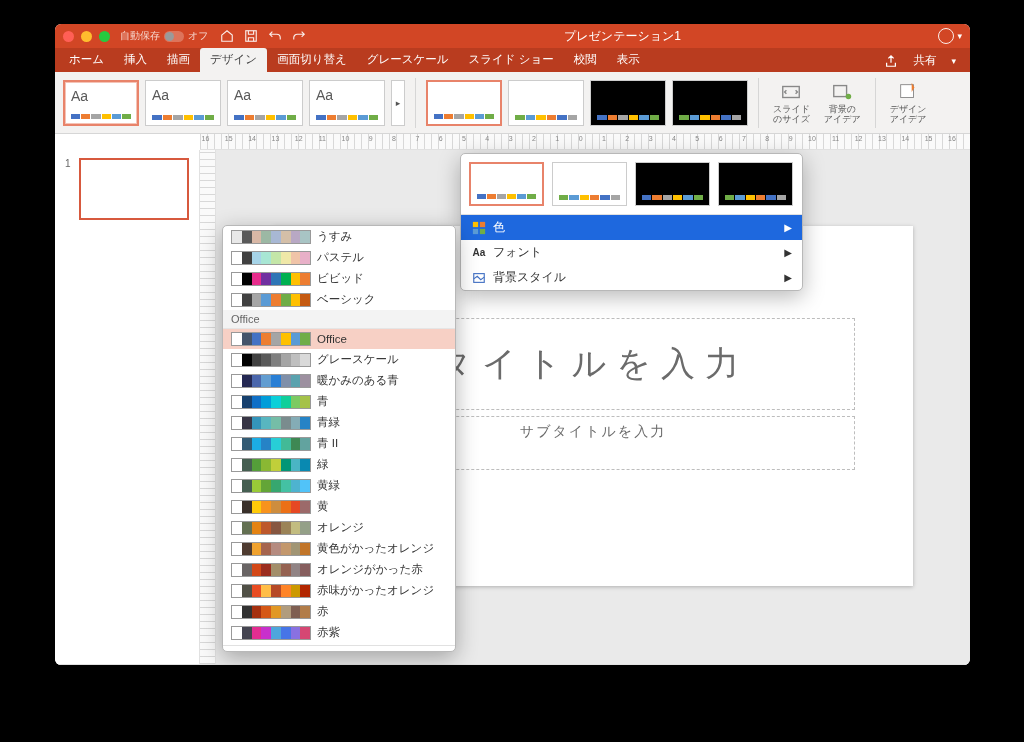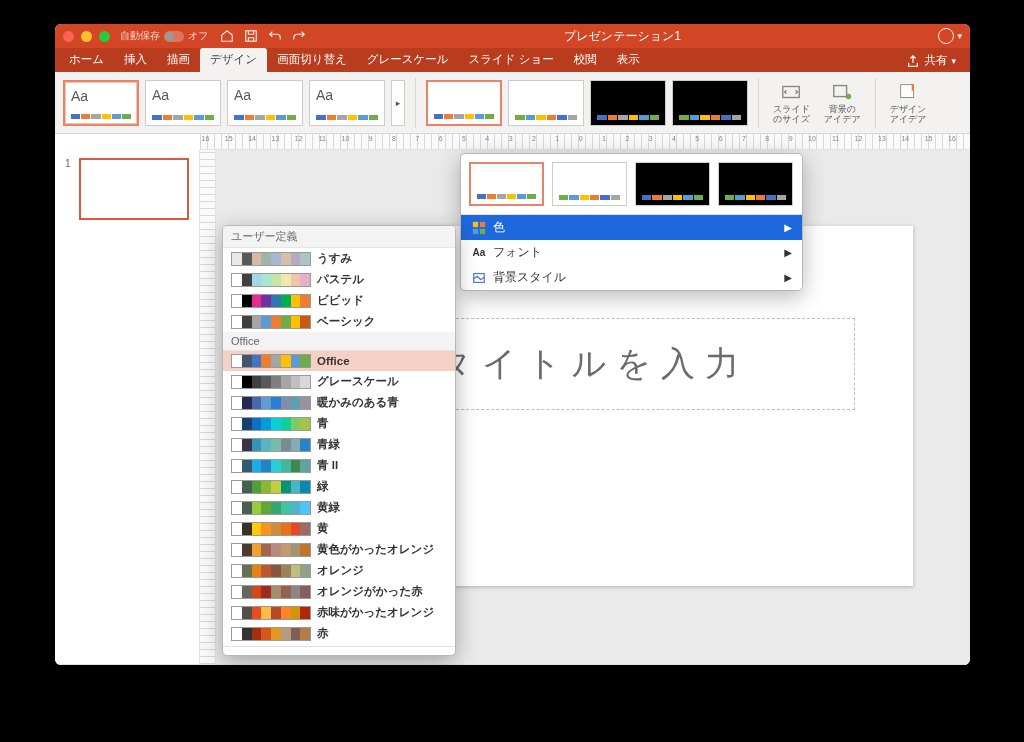--- a/index.html
+++ b/index.html
@@ -13,21 +13,21 @@
 .autosave .toggle { width: 20px; height: 11px; background: rgba(255,255,255,.25); border-radius: 6px; position: relative; }
 .autosave .toggle::after { content: ""; position: absolute; left: 1px; top: 1px; width: 9px; height: 9px; background: #9a9a9a; border-radius: 50%; }
 .qat { display: flex; gap: 10px; margin-right: 10px; }
 .qat svg { width: 14px; height: 14px; opacity: .9; }
 .title { flex: 1; text-align: center; font-size: 12px; color: #fff; font-weight: 500; }
 .search { background: rgba(0,0,0,.22); border-radius: 4px; padding: 2px 8px; font-size: 10.5px; color: #edc6bc; width: 150px; display: flex; align-items: center; gap: 4px; }
 .smile { margin-left: 10px; width: 16px; height: 16px; border: 1.3px solid rgba(255,255,255,.9); border-radius: 50%; position: relative; }
 .tabs { height: 24px; background: #b93c1f; display: flex; align-items: flex-end; padding: 0 4px; color: #fff; font-size: 11.5px; }
 .tab { padding: 4px 10px 5px; cursor: pointer; }
 .tab.active { background: #f3f2f1; color: #444; border-radius: 3px 3px 0 0; }
-.share { margin-left: auto; padding: 4px 10px; display: flex; align-items: center; gap: 4px; text-align: center; }
+.share { margin-left: auto; padding: 4px 10px; display: flex; align-items: center; gap: 15px; text-align: center; }
 .ribbon { height: 62px; background: #f3f2f1; border-bottom: 1px solid #d6d6d6; display: flex; align-items: center; padding: 0 8px; gap: 6px; }
 .theme-box { width: 76px; height: 46px; background: #fff; border: 1px solid #ccc; position: relative; display: flex; flex-direction: column; justify-content: space-between; padding: 6px 6px 5px; }
 .theme-box.sel { border: 2px solid #e8836a; box-shadow: 0 0 0 1px #f5c3b6 inset; }
 .theme-box .aa { font-size: 14px; color: #595959; }
 .color-strip { display: flex; height: 5px; gap: 1px; }
 .color-strip span { flex: 1; }
 .theme-more { width: 14px; height: 46px; border: 1px solid #ccc; background: #fff; display: flex; align-items: center; justify-content: center; font-size: 9px; color: #555; }
 .ribbon-sep { width: 1px; height: 50px; background: #d6d6d6; margin: 0 4px; }
 .variant-box { width: 76px; height: 46px; border: 1px solid #ccc; position: relative; }
 .variant-box.sel { border: 2px solid #e8836a; }
@@ -62,21 +62,21 @@
 .dd-item.hl { background: #1e68de; color: #fff; }
 .dd-item .arrow { margin-left: auto; font-size: 10px; }
 .dd-icon { width: 16px; height: 16px; margin-right: 6px; display: flex; align-items: center; justify-content: center; }
 .color-menu { position: absolute; left: 222px; top: 225px; width: 234px; background: #fff; border: 1px solid #b8b8b8; border-radius: 5px; box-shadow: 0 6px 22px rgba(0,0,0,.3); font-size: 12px; color: #333; max-height: 460px; overflow: hidden; }
 .cm-header { background: #f3f3f3; padding: 3px 8px; font-size: 11px; color: #666; border-bottom: 1px solid #e5e5e5; }
 .cm-scroll { max-height: 425px; overflow-y: auto; }
 .cm-row { display: flex; align-items: center; padding: 3px 8px; gap: 6px; }
 .cm-row.sel { background: #f7d0c5; }
 .cm-swatch { display: flex; border: 1px solid #999; width: 80px; height: 14px; }
 .cm-swatch span { flex: 1; }
-.cm-label { font-size: 11.5px; font-weight: bold; }
+.cm-label { font-size: 11.5px; }
 .cm-sep { height: 1px; background: #e1e1e1; margin: 2px 0; }
 ::-webkit-scrollbar { width: 8px; }
 ::-webkit-scrollbar-thumb { background: #c1c1c1; border-radius: 4px; }
 </style>
 </head>
 <body>
 
 <div class="window">
   <div class="titlebar">
     <div class="traffic">
@@ -293,20 +293,21 @@
         <div class="thumb"></div>
       </div>
     </div>
     <div class="canvas-area">
       <div class="ruler-v">
           <div class="marks"></div>
         </div>
       <div class="slide-wrap">
         <div class="slide">
           <div class="ph-title">タイトルを入力</div>
+          <div class="ph-sub">サブタイトルを入力</div>
         </div>
       </div>
     </div>
   </div>
 
   <div class="notes">
       <span>ノート</span>
     </div>
 
 </div>
@@ -379,21 +380,20 @@
             <path d="M2 9l4-3 4 4 4-3"></path>
           </svg>
         </span>
       <span>背景スタイル</span>
       <span class="arrow">▶</span>
     </div>
   </div>
 </div>
 
 <div class="color-menu">
-  <div class="cm-header">ユーザー定義</div>
   <div class="cm-scroll" id="cm-scroll">
       <div class="cm-row">
         <div class="cm-swatch">
           <span style="background:#e8e8e8"></span>
           <span style="background:#595959"></span>
           <span style="background:#d9b8a6"></span>
           <span style="background:#9cb8a4"></span>
           <span style="background:#a8b8d4"></span>
           <span style="background:#d4bfa8"></span>
           <span style="background:#b8a8c4"></span>
@@ -554,46 +554,46 @@
           <span style="background:#ce8d3e"></span>
           <span style="background:#ec7016"></span>
           <span style="background:#e64823"></span>
           <span style="background:#9c6a6a"></span>
         </div>
         <span class="cm-label">黄</span>
       </div>
       <div class="cm-row">
         <div class="cm-swatch">
           <span style="background:#ffffff"></span>
+          <span style="background:#637052"></span>
+          <span style="background:#e48312"></span>
+          <span style="background:#bd582c"></span>
+          <span style="background:#865640"></span>
+          <span style="background:#9b8357"></span>
+          <span style="background:#c2bc80"></span>
+          <span style="background:#94a088"></span>
+        </div>
+        <span class="cm-label">オレンジ</span>
+      </div>
+      <div class="cm-row">
+        <div class="cm-swatch">
+          <span style="background:#ffffff"></span>
           <span style="background:#4e3b30"></span>
           <span style="background:#f0a22e"></span>
           <span style="background:#a5644e"></span>
           <span style="background:#b58b80"></span>
           <span style="background:#c3986d"></span>
           <span style="background:#a19574"></span>
           <span style="background:#c17529"></span>
         </div>
         <span class="cm-label">黄色がかったオレンジ</span>
       </div>
       <div class="cm-row">
         <div class="cm-swatch">
           <span style="background:#ffffff"></span>
-          <span style="background:#637052"></span>
-          <span style="background:#e48312"></span>
-          <span style="background:#bd582c"></span>
-          <span style="background:#865640"></span>
-          <span style="background:#9b8357"></span>
-          <span style="background:#c2bc80"></span>
-          <span style="background:#94a088"></span>
-        </div>
-        <span class="cm-label">オレンジ</span>
-      </div>
-      <div class="cm-row">
-        <div class="cm-swatch">
-          <span style="background:#ffffff"></span>
           <span style="background:#696464"></span>
           <span style="background:#d34817"></span>
           <span style="background:#9b2d1f"></span>
           <span style="background:#a28e6a"></span>
           <span style="background:#956251"></span>
           <span style="background:#918485"></span>
           <span style="background:#855d5d"></span>
         </div>
         <span class="cm-label">オレンジがかった赤</span>
       </div>
@@ -616,16 +616,29 @@
           <span style="background:#323232"></span>
           <span style="background:#a5300f"></span>
           <span style="background:#d55816"></span>
           <span style="background:#e19825"></span>
           <span style="background:#b19c7d"></span>
           <span style="background:#7f5f52"></span>
           <span style="background:#b27d49"></span>
         </div>
         <span class="cm-label">赤</span>
       </div>
+      <div class="cm-row">
+        <div class="cm-swatch">
+          <span style="background:#ffffff"></span>
+          <span style="background:#454551"></span>
+          <span style="background:#e32d91"></span>
+          <span style="background:#c830cc"></span>
+          <span style="background:#4ea6dc"></span>
+          <span style="background:#4775e7"></span>
+          <span style="background:#8971e1"></span>
+          <span style="background:#d54773"></span>
+        </div>
+        <span class="cm-label">赤紫</span>
+      </div>
       <div class="cm-sep"></div>
       <div class="cm-row"></div>
     </div>
 </div>
 
 </body></html>

